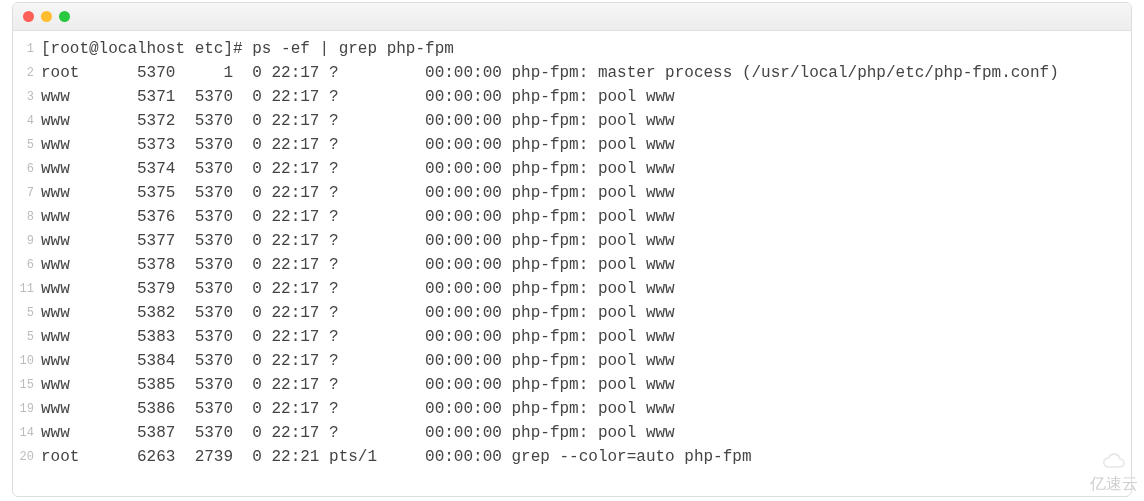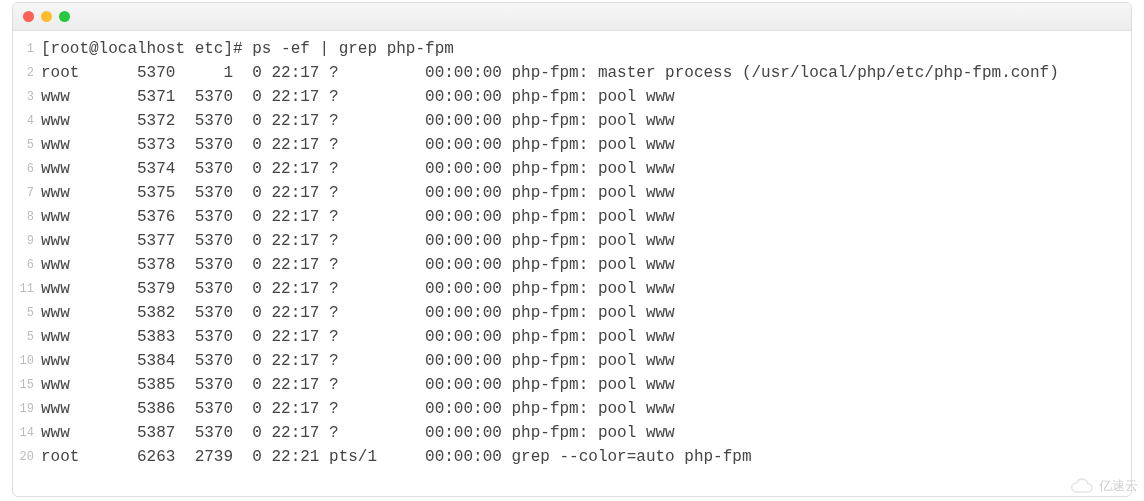--- a/index.html
+++ b/index.html
@@ -65,22 +65,23 @@
     }
     .watermark {
       position: absolute;
       right: 6px;
       bottom: 6px;
       display: flex;
       align-items: center;
       gap: 4px;
       color: #cfcfcf;
       font-family: "PingFang SC", "Microsoft YaHei", Arial, sans-serif;
-      font-size: 13px;
+      font-size: 16px;
       font-weight: 500;
+      flex-direction: column;
     }
     .watermark svg { opacity: 0.5; }
   </style>
 </head>
 <body>
 
 <div class="window">
   <div class="title-bar">
     <span class="tl-dot" style="background:#ff5f57"></span>
     <span class="tl-dot" style="background:#febc2e"></span>

